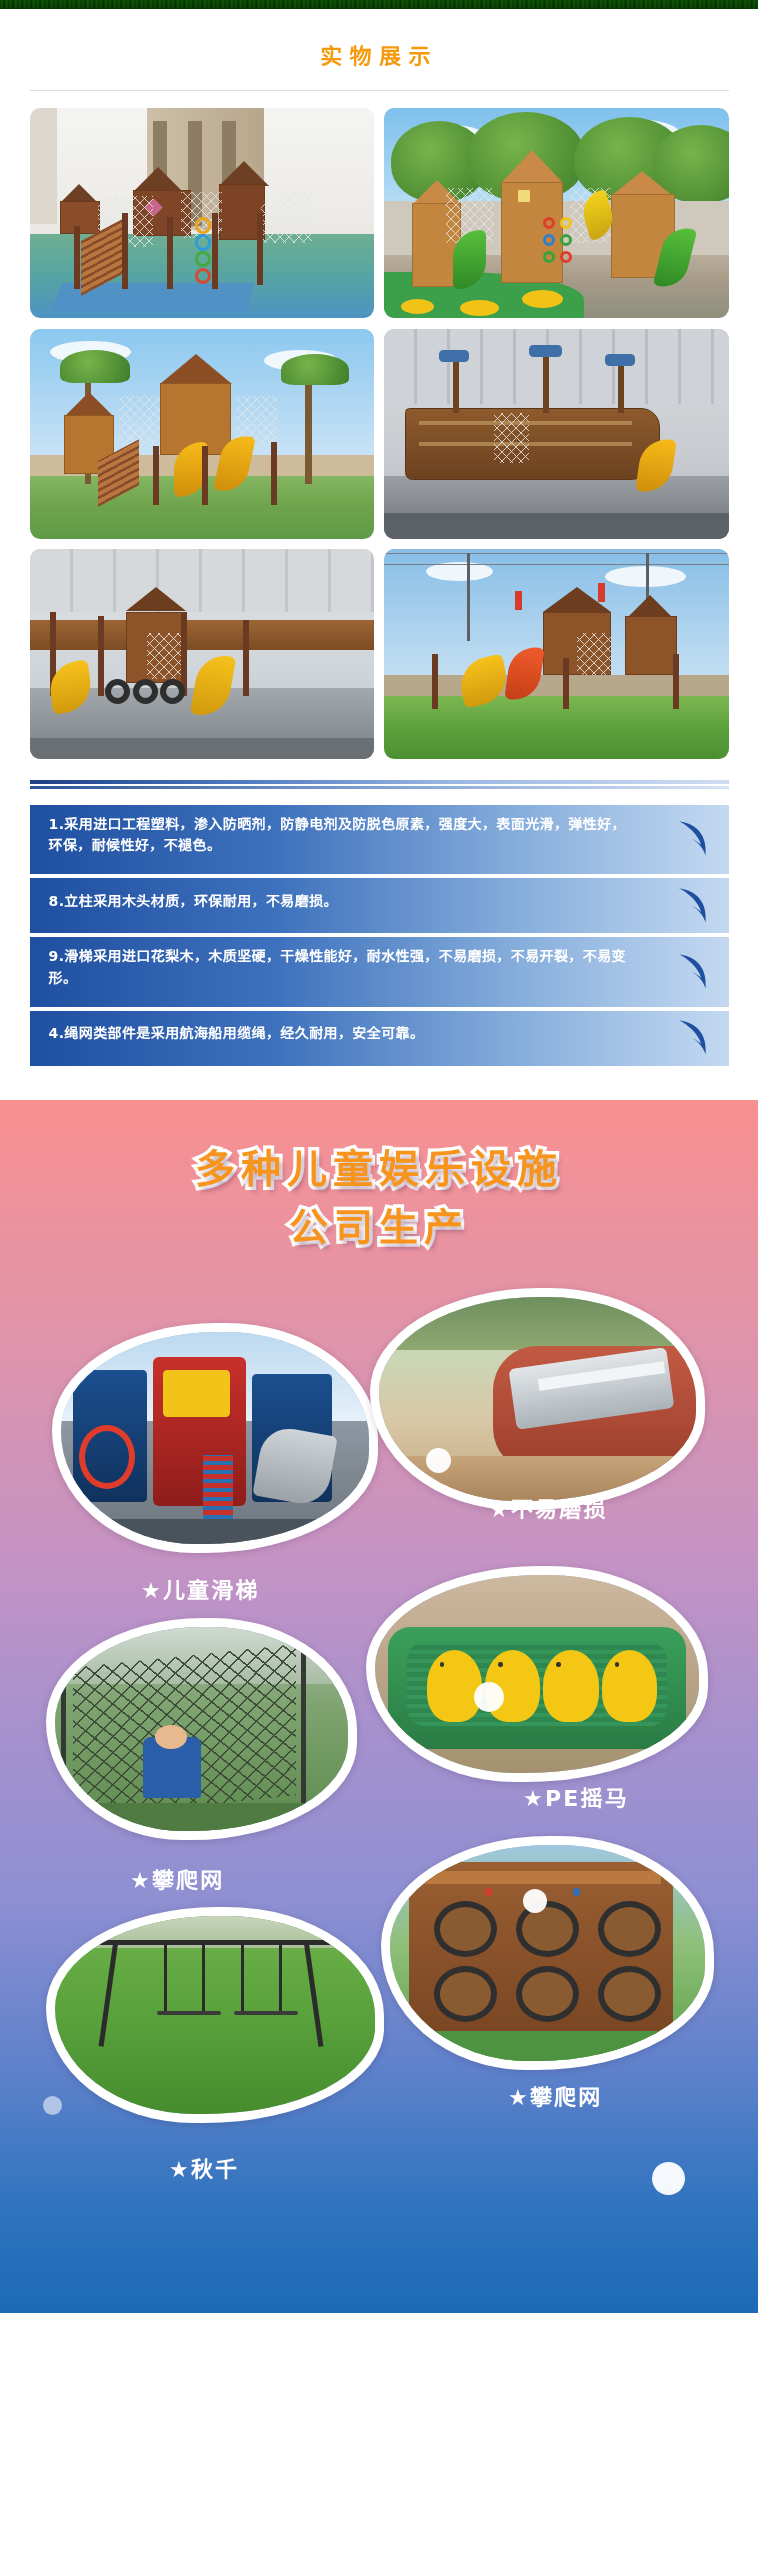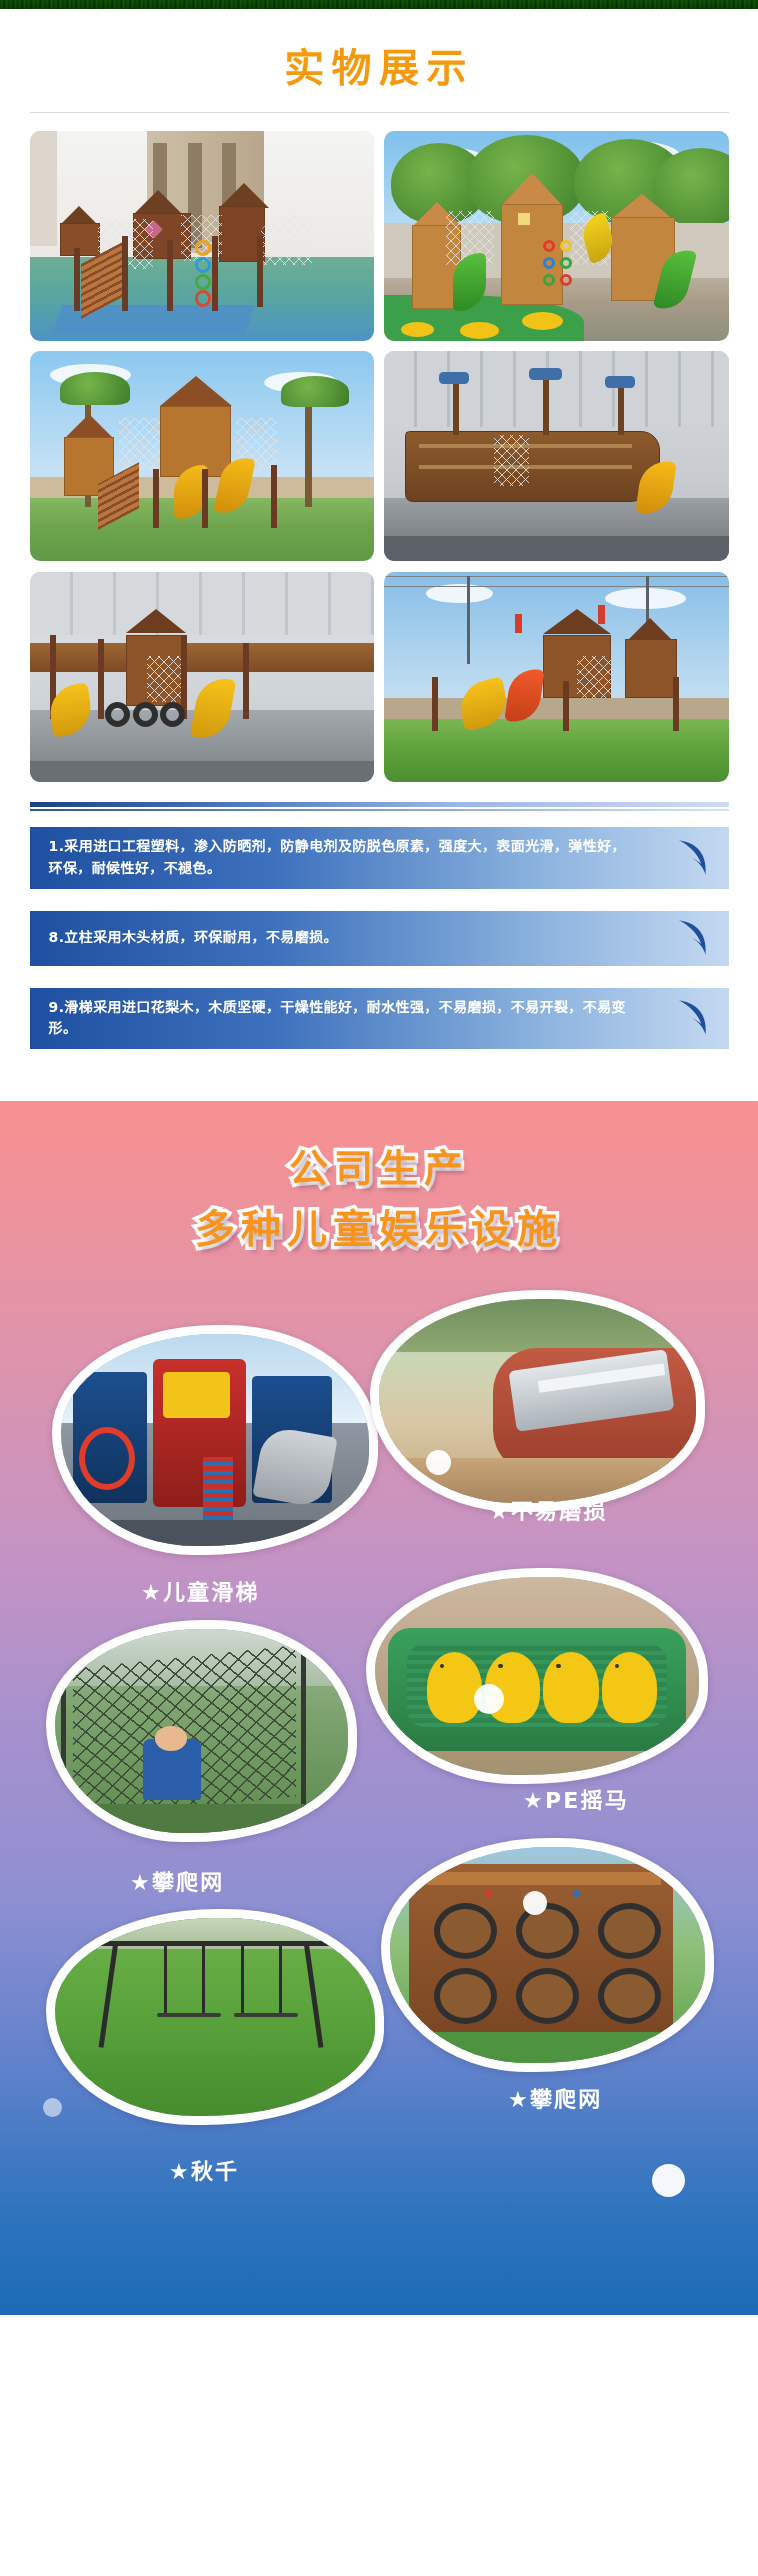--- a/index.html
+++ b/index.html
@@ -21,21 +21,21 @@
         #2f7a1e 0px, #3f9b2a 2.2px, #1e5c15 4.4px, #48aa31 6.7px, #256a18 9px),
       linear-gradient(#3d8f28, #2d6e1c);
     background-blend-mode: multiply;
   }
 
   
   .showcase { background:#fff; padding-top:21px; }
   .showcase-title {
     text-align:center;
     color:#F59A0E;
-    font-size:40px;
+    font-size:22px;
     font-weight:bold;
     letter-spacing:7.4px;
     line-height:1.25;
     padding:13.3px 0 19px;
     font-family:"DejaVu Sans","Liberation Sans",sans-serif;
   }
   .showcase-rule {
     width:699px; margin:0 auto 7.4px;
     height:0.7px; background:#dcdcdc;
   }
@@ -118,24 +118,24 @@
   }
   .intro-divider2 {
     height:2.2px;
     background:linear-gradient(90deg,#2c5496 0%, #7fa0d4 50%, #d7e3f5 100%);
     margin-bottom:16.3px;
   }
 
   .feature {
     position:relative;
     min-height:55px;
-    margin-bottom:22px;
+    margin-bottom:4px;
     background:linear-gradient(90deg,#1f4fa0 0%, #3e71bd 35%, #86aedc 70%, #c4d9f1 100%);
     display:flex; align-items:center;
-    padding:9px 89px 9px 19px;
+    padding:9px 89px 17px 19px;
   }
   .feature-text {
     color:#ffffff; font-size:14px; line-height:1.55;
     font-weight:600; letter-spacing:0.4px;
     font-family:"DejaVu Sans","Liberation Sans",sans-serif;
   }
   .swoosh {
     position:absolute; right:19px; top:50%; transform:translateY(-50%);
     width:34px; height:39px; pointer-events:none;
   }
@@ -401,28 +401,34 @@
       </svg>
     </div>
 
     <div class="feature">
       <div class="feature-text">9.滑梯采用进口花梨木，木质坚硬，干燥性能好，耐水性强，不易磨损，不易开裂，不易变形。</div>
       <svg class="swoosh" viewBox="0 0 46 52">
         <path d="M4 2 C30 6 42 22 40 48 C40 48 36 34 22 26 C30 30 34 34 34 34 C30 20 16 8 4 2 Z" fill="#1f4fa0"></path>
       </svg>
     </div>
 
+    <div class="feature">
+      <div class="feature-text">4.绳网类部件是采用航海船用缆绳，经久耐用，安全可靠。</div>
+      <svg class="swoosh" viewBox="0 0 46 52">
+        <path d="M4 2 C30 6 42 22 40 48 C40 48 36 34 22 26 C30 30 34 34 34 34 C30 20 16 8 4 2 Z" fill="#1f4fa0"></path>
+      </svg>
+    </div>
 
   </section>
 
   <section class="facilities">
 
     <div class="fac-title">
+      <div class="fac-title-line second">多种儿童娱乐设施</div>
       <div class="fac-title-line">公司生产</div>
-      <div class="fac-title-line second">多种儿童娱乐设施</div>
     </div>
 
     <div class="fac-grid">
 
       <div class="deco-dot" style="left:426px;top:172px;width:25px;height:25px;"></div>
       <div class="deco-dot" style="left:474px;top:406px;width:30px;height:30px;"></div>
       <div class="deco-dot" style="left:523px;top:613px;width:24px;height:24px;"></div>
       <div class="deco-dot" style="left:652px;top:886px;width:33px;height:33px;"></div>
       <div class="deco-dot" style="left:43px;top:820px;width:19px;height:19px;opacity:.55;"></div>
 

